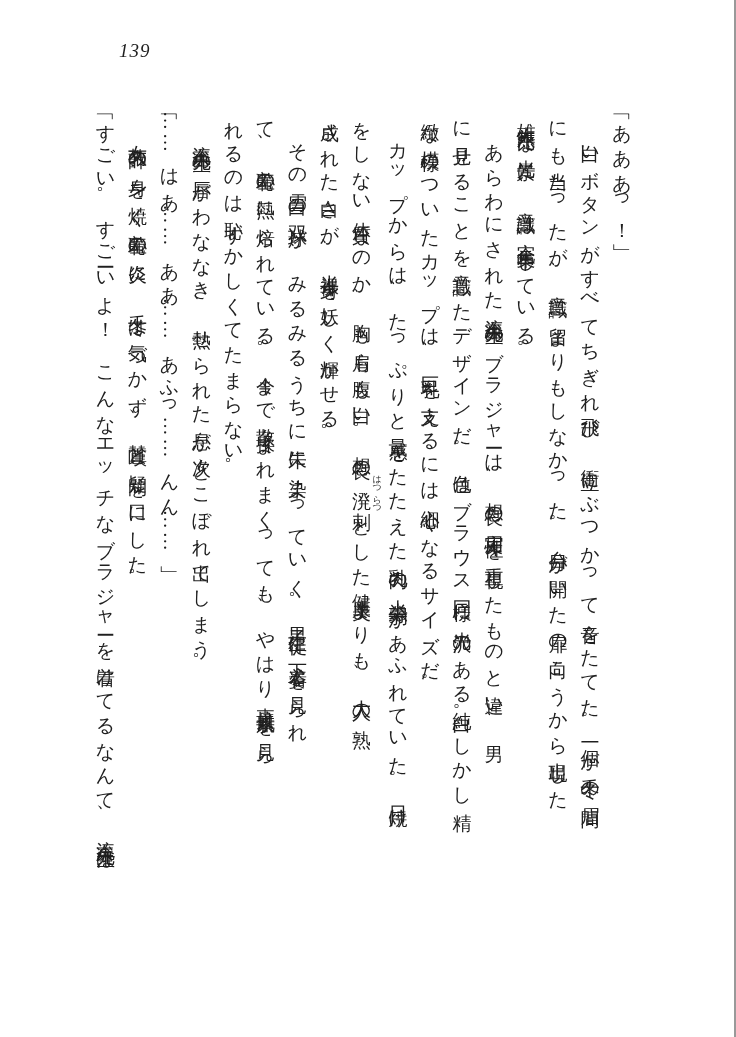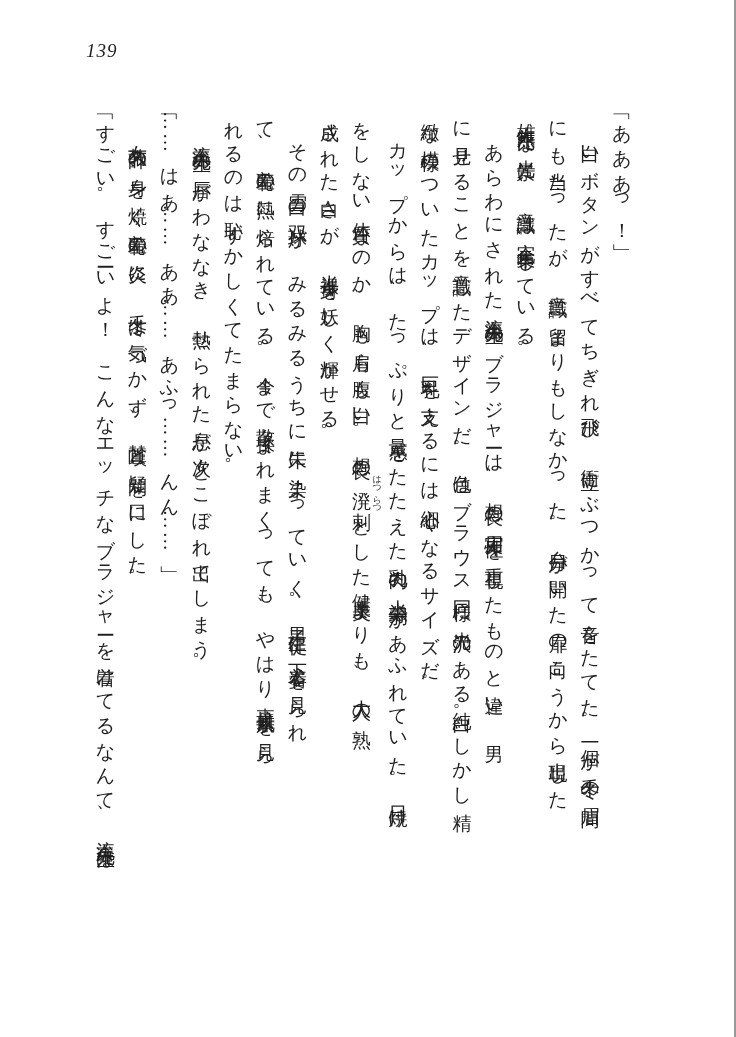--- a/index.html
+++ b/index.html
@@ -13,21 +13,21 @@
     overflow: hidden;
     background: #ffffff;
     font-family: "Liberation Serif", "DejaVu Serif", serif;
   }
   .page {
     position: absolute;
     inset: 0;
   }
   .page-number {
     position: absolute;
-    left: 86px;
+    left: 119px;
     top: 40px;
     font-size: 19px;
     font-style: italic;
     letter-spacing: 1px;
     color: #1f1f1f;
   }
   .text-block {
     position: absolute;
     top: 108px;
     right: 98px;

